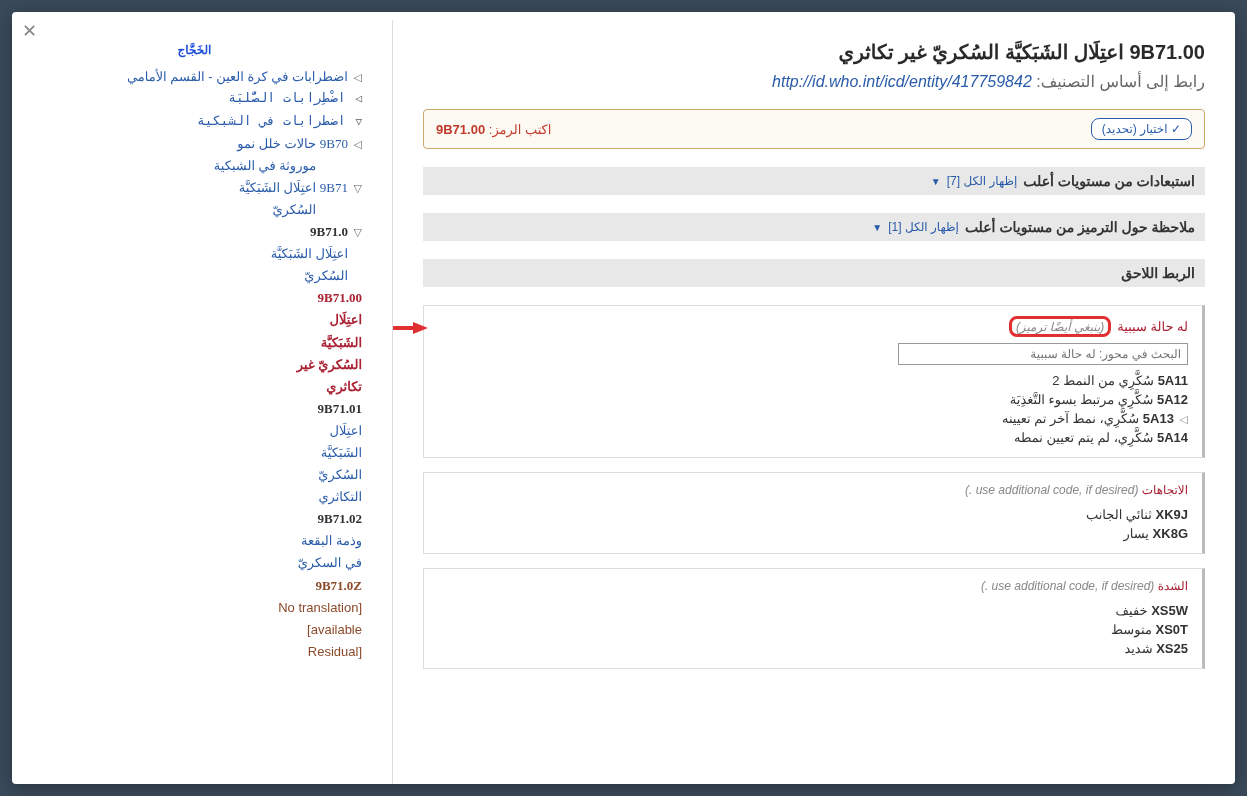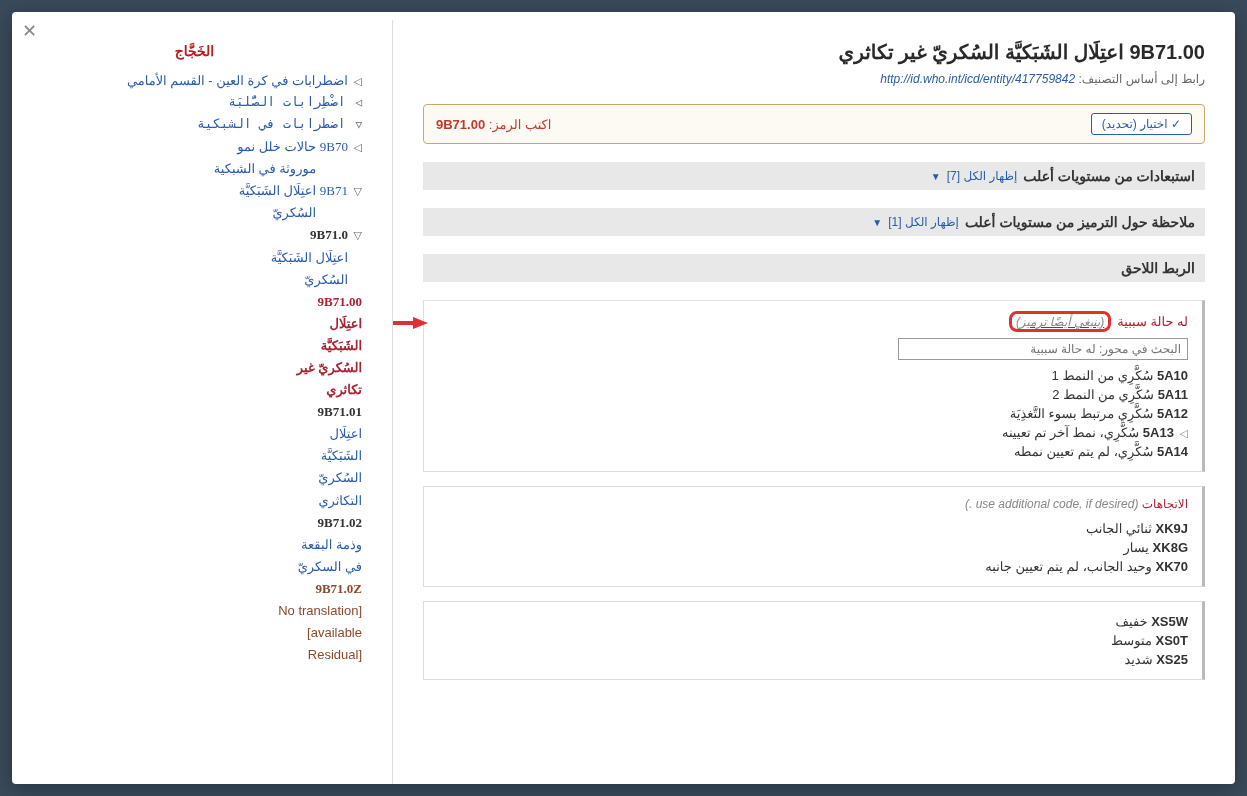--- a/index.html
+++ b/index.html
@@ -5,48 +5,48 @@
 * { margin: 0; padding: 0; box-sizing: border-box; }
 body { font-family: Tahoma, Arial, sans-serif; font-size: 13px; background: #3a4a5a; padding: 12px; }
 .modal { background: #fff; border-radius: 4px; box-shadow: 0 4px 20px rgba(0,0,0,0.3); height: 772px; position: relative; overflow: hidden; }
 .close-btn { position: absolute; top: 8px; left: 10px; font-size: 18px; color: #888; cursor: pointer; background: none; border: none; }
 .content { display: flex; height: 100%; padding-top: 8px; }
 .main { flex: 1; padding: 20px 30px; overflow-y: auto; border-left: 1px solid #ddd; }
 .sidebar { width: 380px; padding: 20px 30px 20px 15px; overflow-y: auto; text-align: left; direction: rtl; }
 
 .title { font-size: 20px; font-weight: bold; color: #2a2a2a; margin-bottom: 8px; }
 .title-code { direction: ltr; display: inline; }
-.uri-line { color: #666; font-size: 12px; margin-bottom: 18px; }
+.uri-line { color: #666; font-size: 16px; margin-bottom: 18px; }
 .uri-line a { color: #2a5caa; text-decoration: none; font-style: italic; direction: ltr; unicode-bidi: embed; }
 
 .code-bar { border: 1px solid #c9a96e; background: #fdfaf3; border-radius: 4px; padding: 8px 12px; margin-bottom: 18px; display: flex; align-items: center; justify-content: space-between; }
-.select-btn { border: 1px solid #2a5caa; background: #fff; color: #2a5caa; padding: 3px 10px; border-radius: 3px; cursor: pointer; font-size: 12px; }
+.select-btn { border: 1px solid #2a5caa; background: #fff; color: #2a5caa; padding: 3px 10px; border-radius: 8px; cursor: pointer; font-size: 12px; }
 .code-text { color: #c0392b; font-size: 13px; }
 .code-text b { direction: ltr; unicode-bidi: embed; }
 
 .section-hdr { background: #e8e8e8; padding: 6px 10px; font-weight: bold; font-size: 14px; color: #333; margin-bottom: 4px; display: flex; align-items: center; gap: 6px; }
 .section-hdr .toggle-link { color: #2a5caa; font-weight: normal; font-size: 12px; cursor: pointer; }
 .section-hdr .chevron { color: #2a5caa; font-size: 10px; }
 .spacer { height: 14px; }
 
 .post-box { border: 1px solid #ddd; border-right: 3px solid #bbb; padding: 10px 14px; margin-bottom: 14px; }
 .post-title { color: #a23; font-weight: normal; margin-bottom: 6px; display: flex; align-items: center; gap: 6px; position: relative; }
 .should-code { color: #888; font-style: italic; font-size: 12px; }
-.highlight-box { border: 3px solid #e03030; border-radius: 8px; padding: 0 4px; position: relative; z-index: 2; text-decoration: underline; }
+.highlight-box { border: 3px solid #e03030; border-radius: 8px; padding: 0 4px; position: relative; z-index: 2; }
 .arrow-annot { position: absolute; left: -130px; top: 2px; z-index: 2; }
 .search-input { width: 290px; border: 1px solid #999; padding: 3px 6px; font-size: 12px; text-align: right; margin-bottom: 6px; direction: rtl; }
 .code-item { padding: 2px 0; color: #333; font-size: 13px; }
 .code-item .code { font-weight: bold; direction: ltr; unicode-bidi: embed; display: inline-block; }
 .code-item .exp { color: #888; font-size: 11px; margin-left: 2px; }
 .note-line { color: #888; font-size: 12px; margin-bottom: 8px; }
 .note-line .lbl { color: #a23; }
 .note-line .paren { font-style: italic; direction: ltr; unicode-bidi: embed; }
 
 .tree { direction: rtl; text-align: right; font-size: 13px; line-height: 1.7; color: #333; }
-.tree-title { font-weight: bold; font-size: 14px; color: #b91c1c; margin-bottom: 6px; text-align: center; }
+.tree-title { font-weight: bold; font-size: 12px; color: #1d4ed8; margin-bottom: 6px; text-align: center; }
 .tree ul { list-style: none; }
 .tree li { padding-right: 0; }
 .t1 { padding-right: 0px; } .t2 { padding-right: 16px; font-family: Liberation Mono, monospace; } .t3 { padding-right: 32px; }
 .t4 { padding-right: 48px; } .t5 { padding-right: 64px; }
 .tree .arrow { color: #666; font-size: 11px; margin-left: 2px; }
 .tree .code { font-family: Tahoma; direction: ltr; unicode-bidi: embed; display: inline; }
 .tree .bold { font-weight: bold; }
 .tree .sel { color: #a23 !important; font-weight: bold; }
 .tree .brown { color: #8b4a2a; }
 .tree .lnk { color: #2a5caa; }
@@ -102,38 +102,40 @@
           <span>له حالة سببية</span>
           <span class="highlight-box">
             <span class="should-code">(ينبغي أيضًا ترميز)</span>
           </span>
           <svg class="arrow-annot" width="120" height="20" viewBox="0 0 120 20">
             <line x1="10" y1="10" x2="110" y2="10" stroke="#e03030" stroke-width="4"></line>
             <polygon points="120,10 105,4 105,16" fill="#e03030"></polygon>
           </svg>
         </div>
         <input class="search-input" type="text" placeholder="البحث في محور: له حالة سببية" style="">
-        <div class="code-item"><span class="code">5A10</span> <span>سُكَّرِي من النمط 1</span></div>
         <div class="code-item"><span class="code">5A11</span> <span>سُكَّرِي من النمط 2</span></div>
         <div class="code-item"><span class="code">5A12</span> <span>سُكَّرِي مرتبط بسوء التَّغذِيَة</span></div>
         <div class="code-item"><span class="exp">◁</span> <span class="code">5A13</span> <span>سُكَّرِي، نمط آخر تم تعيينه</span></div>
         <div class="code-item"><span class="code">5A14</span> <span>سُكَّرِي، لم يتم تعيين نمطه</span></div>
       </div>
 
       <div class="post-box">
         <div class="note-line">
           <span class="lbl">الاتجاهات</span>
           <span class="paren">(. use additional code, if desired)</span>
         </div>
         <div class="code-item"><span class="code">XK9J</span> <span>ثنائي الجانب</span></div>
         <div class="code-item"><span class="code">XK8G</span> <span>يسار</span></div>
-        <div class="code-item"><span class="code">XK70</span> <span>وحيد الجانب، لم يتم تعيين جانبه</span></div>
       </div>
 
       <div class="post-box">
+        <div class="note-line">
+          <span class="lbl">الشدة</span>
+          <span class="paren">(. use additional code, if desired)</span>
+        </div>
         <div class="code-item"><span class="code">XS5W</span> <span>خفيف</span></div>
         <div class="code-item"><span class="code">XS0T</span> <span>متوسط</span></div>
         <div class="code-item"><span class="code">XS25</span> <span>شديد</span></div>
       </div>
     </div>
 
     <div class="sidebar">
       <div class="tree">
         <div class="tree-title">الخَجَّاج</div>
         <ul>

